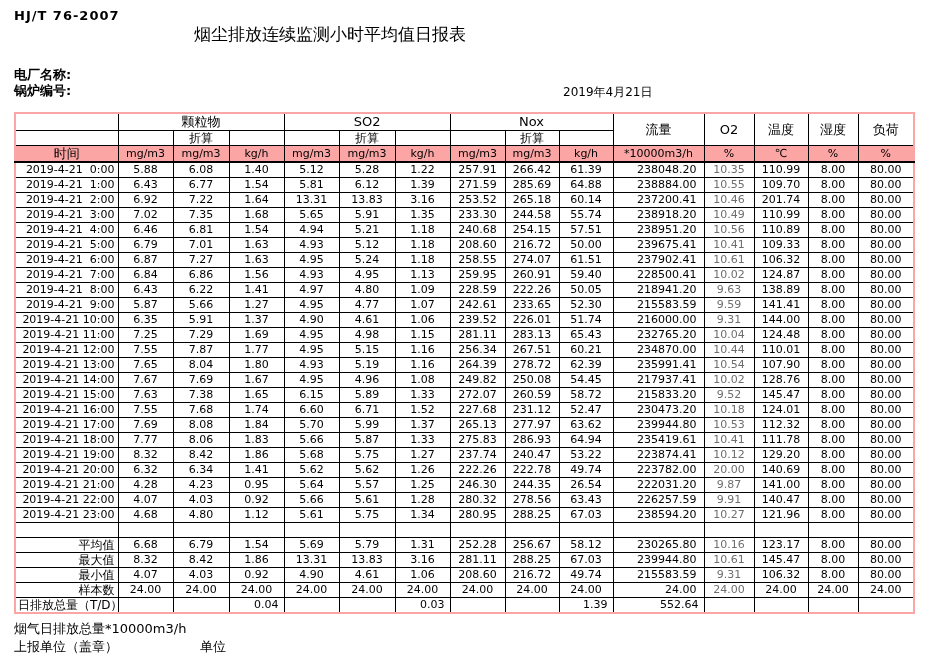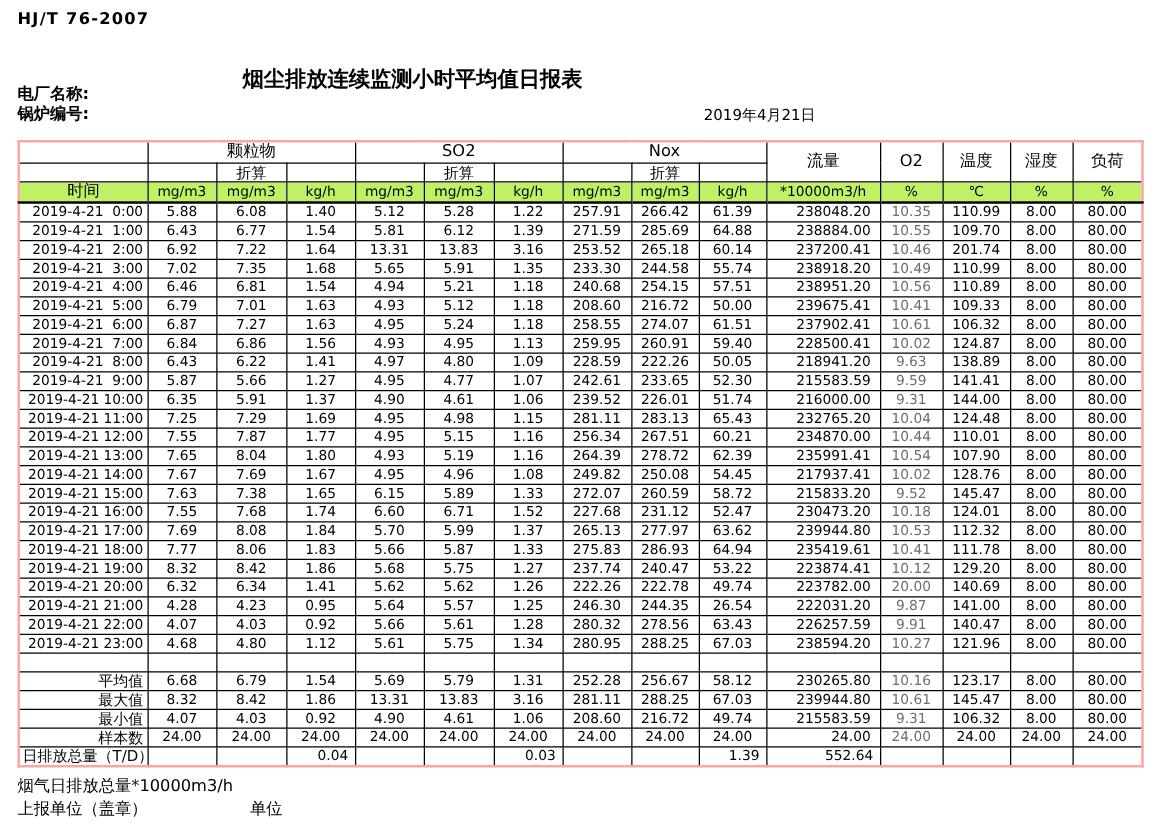--- a/index.html
+++ b/index.html
@@ -1,37 +1,37 @@
 <!DOCTYPE html>
 <html><head>
 <meta charset="utf-8">
 <style>
   html,body{margin:0;padding:0;}
   body{
     width:927px;height:660px;background:#ffffff;position:relative;
     font-family:"DejaVu Sans","Liberation Sans",sans-serif;color:#000;
   }
   .standard{position:absolute;left:14px;top:8px;font-weight:bold;font-size:13px;letter-spacing:1px;}
-  .title{position:absolute;left:0;top:23px;width:660px;text-align:center;font-weight:bold;font-size:17px;margin-top:29px;}
+  .title{position:absolute;left:0;top:23px;width:660px;text-align:center;font-weight:normal;font-size:17px;}
   .plant{position:absolute;left:14px;top:66px;font-weight:bold;font-size:13px;}
   .boiler{position:absolute;left:14px;top:82px;font-weight:bold;font-size:13px;}
   .date{position:absolute;left:563px;top:84px;font-size:12px;}
 
   table.tbl{
     position:absolute;left:14px;top:112px;width:899px;
     border-collapse:collapse;table-layout:fixed;
     border:2px solid #fca5a5;
   }
   .tbl td{
     border:1px solid #000;font-size:11px;text-align:center;
     height:14px;line-height:14px;padding:0;overflow:hidden;white-space:nowrap;
   }
   .tbl tr.r1 td{height:16px;font-size:13px;}
   .tbl tr.r2 td{height:12px;font-size:12px;}
-  .tbl tr.units td{height:15px;background:#bef264;border-bottom:2px solid #000;font-size:11px;}
+  .tbl tr.units td{height:15px;background:#fca5a5;border-bottom:2px solid #000;font-size:11px;}
   .tbl tr.units td:first-child{font-size:13px;}
 
   tbody.data td:first-child{text-align:right;padding-right:3px;white-space:pre;}
   tbody.sum  td:first-child{text-align:right;padding-right:3px;font-size:12px;}
   tbody.data td:nth-child(11),
   tbody.sum  td:nth-child(11){text-align:right;padding-right:7px;}
   tbody.data td:nth-child(12),
   tbody.sum  td:nth-child(12){color:#6e6e6e;}
   tbody.sum tr:last-child td{text-align:right;padding-right:5px;}
   tbody.sum tr:last-child td:first-child{text-align:left;padding-left:2px;font-size:12px;}

